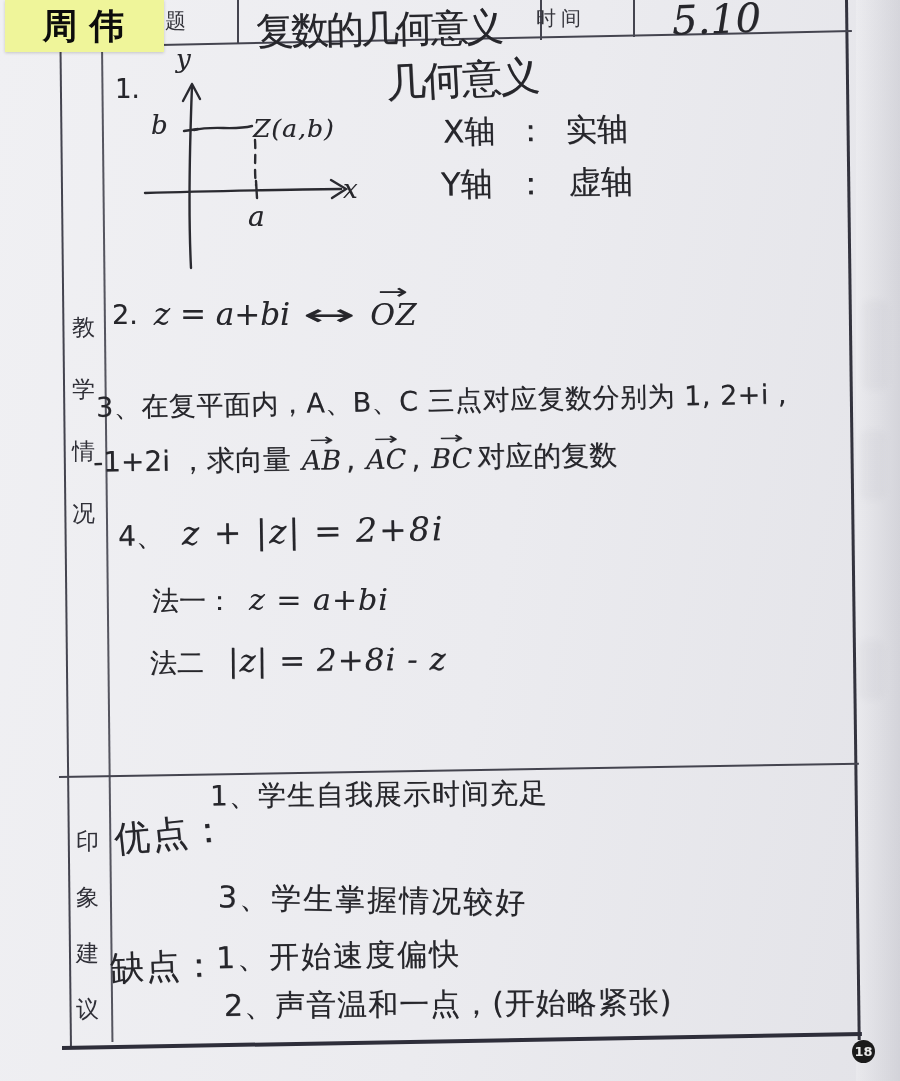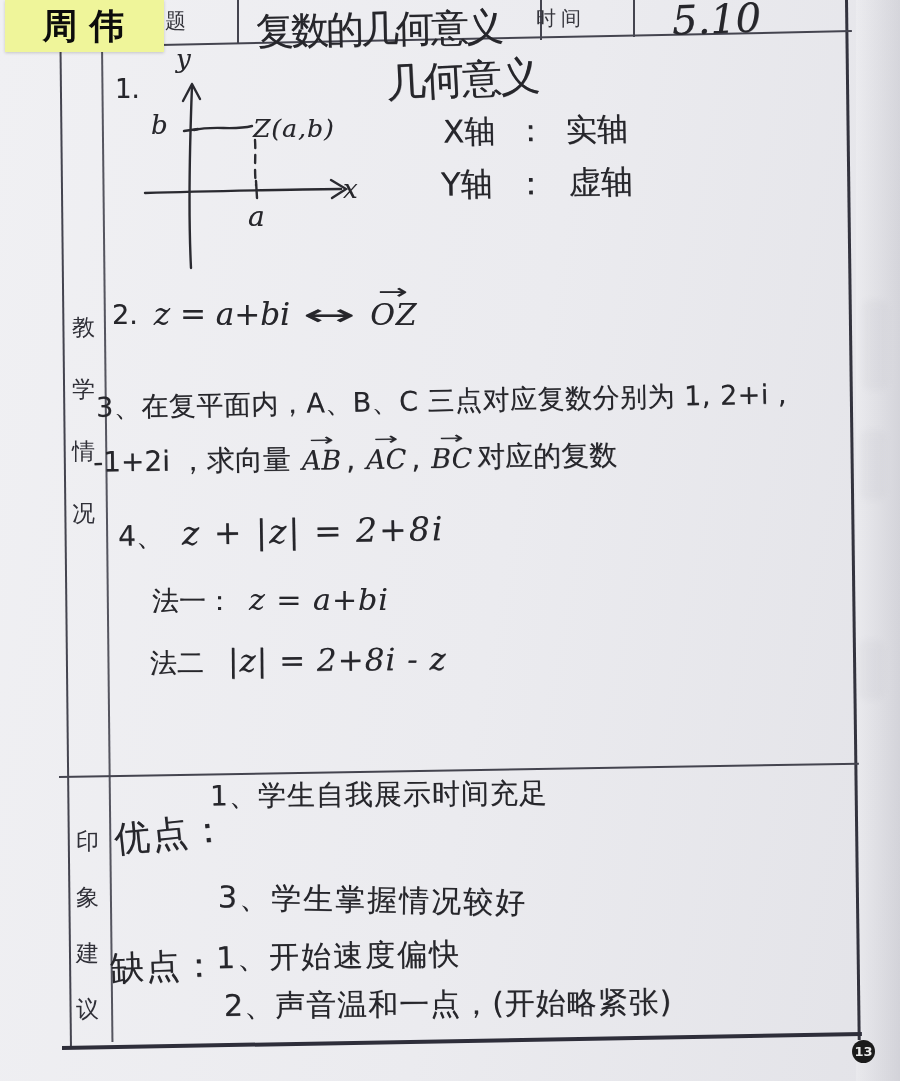--- a/index.html
+++ b/index.html
@@ -216,16 +216,16 @@
   </div>
 
   <span class="hw pros-label">优点：</span>
   <span class="hw pros-1">1、学生自我展示时间充足</span>
   <span class="hw pros-3">3、学生掌握情况较好</span>
   <span class="hw cons-label">缺点：</span>
   <span class="hw cons-1">1、开始速度偏快</span>
   <span class="hw cons-2">2、声音温和一点，(开始略紧张)</span>
 
   <div class="page-circle">
-    <span>13</span>
+    <span>18</span>
   </div>
 
 </div>
 
 </body></html>

